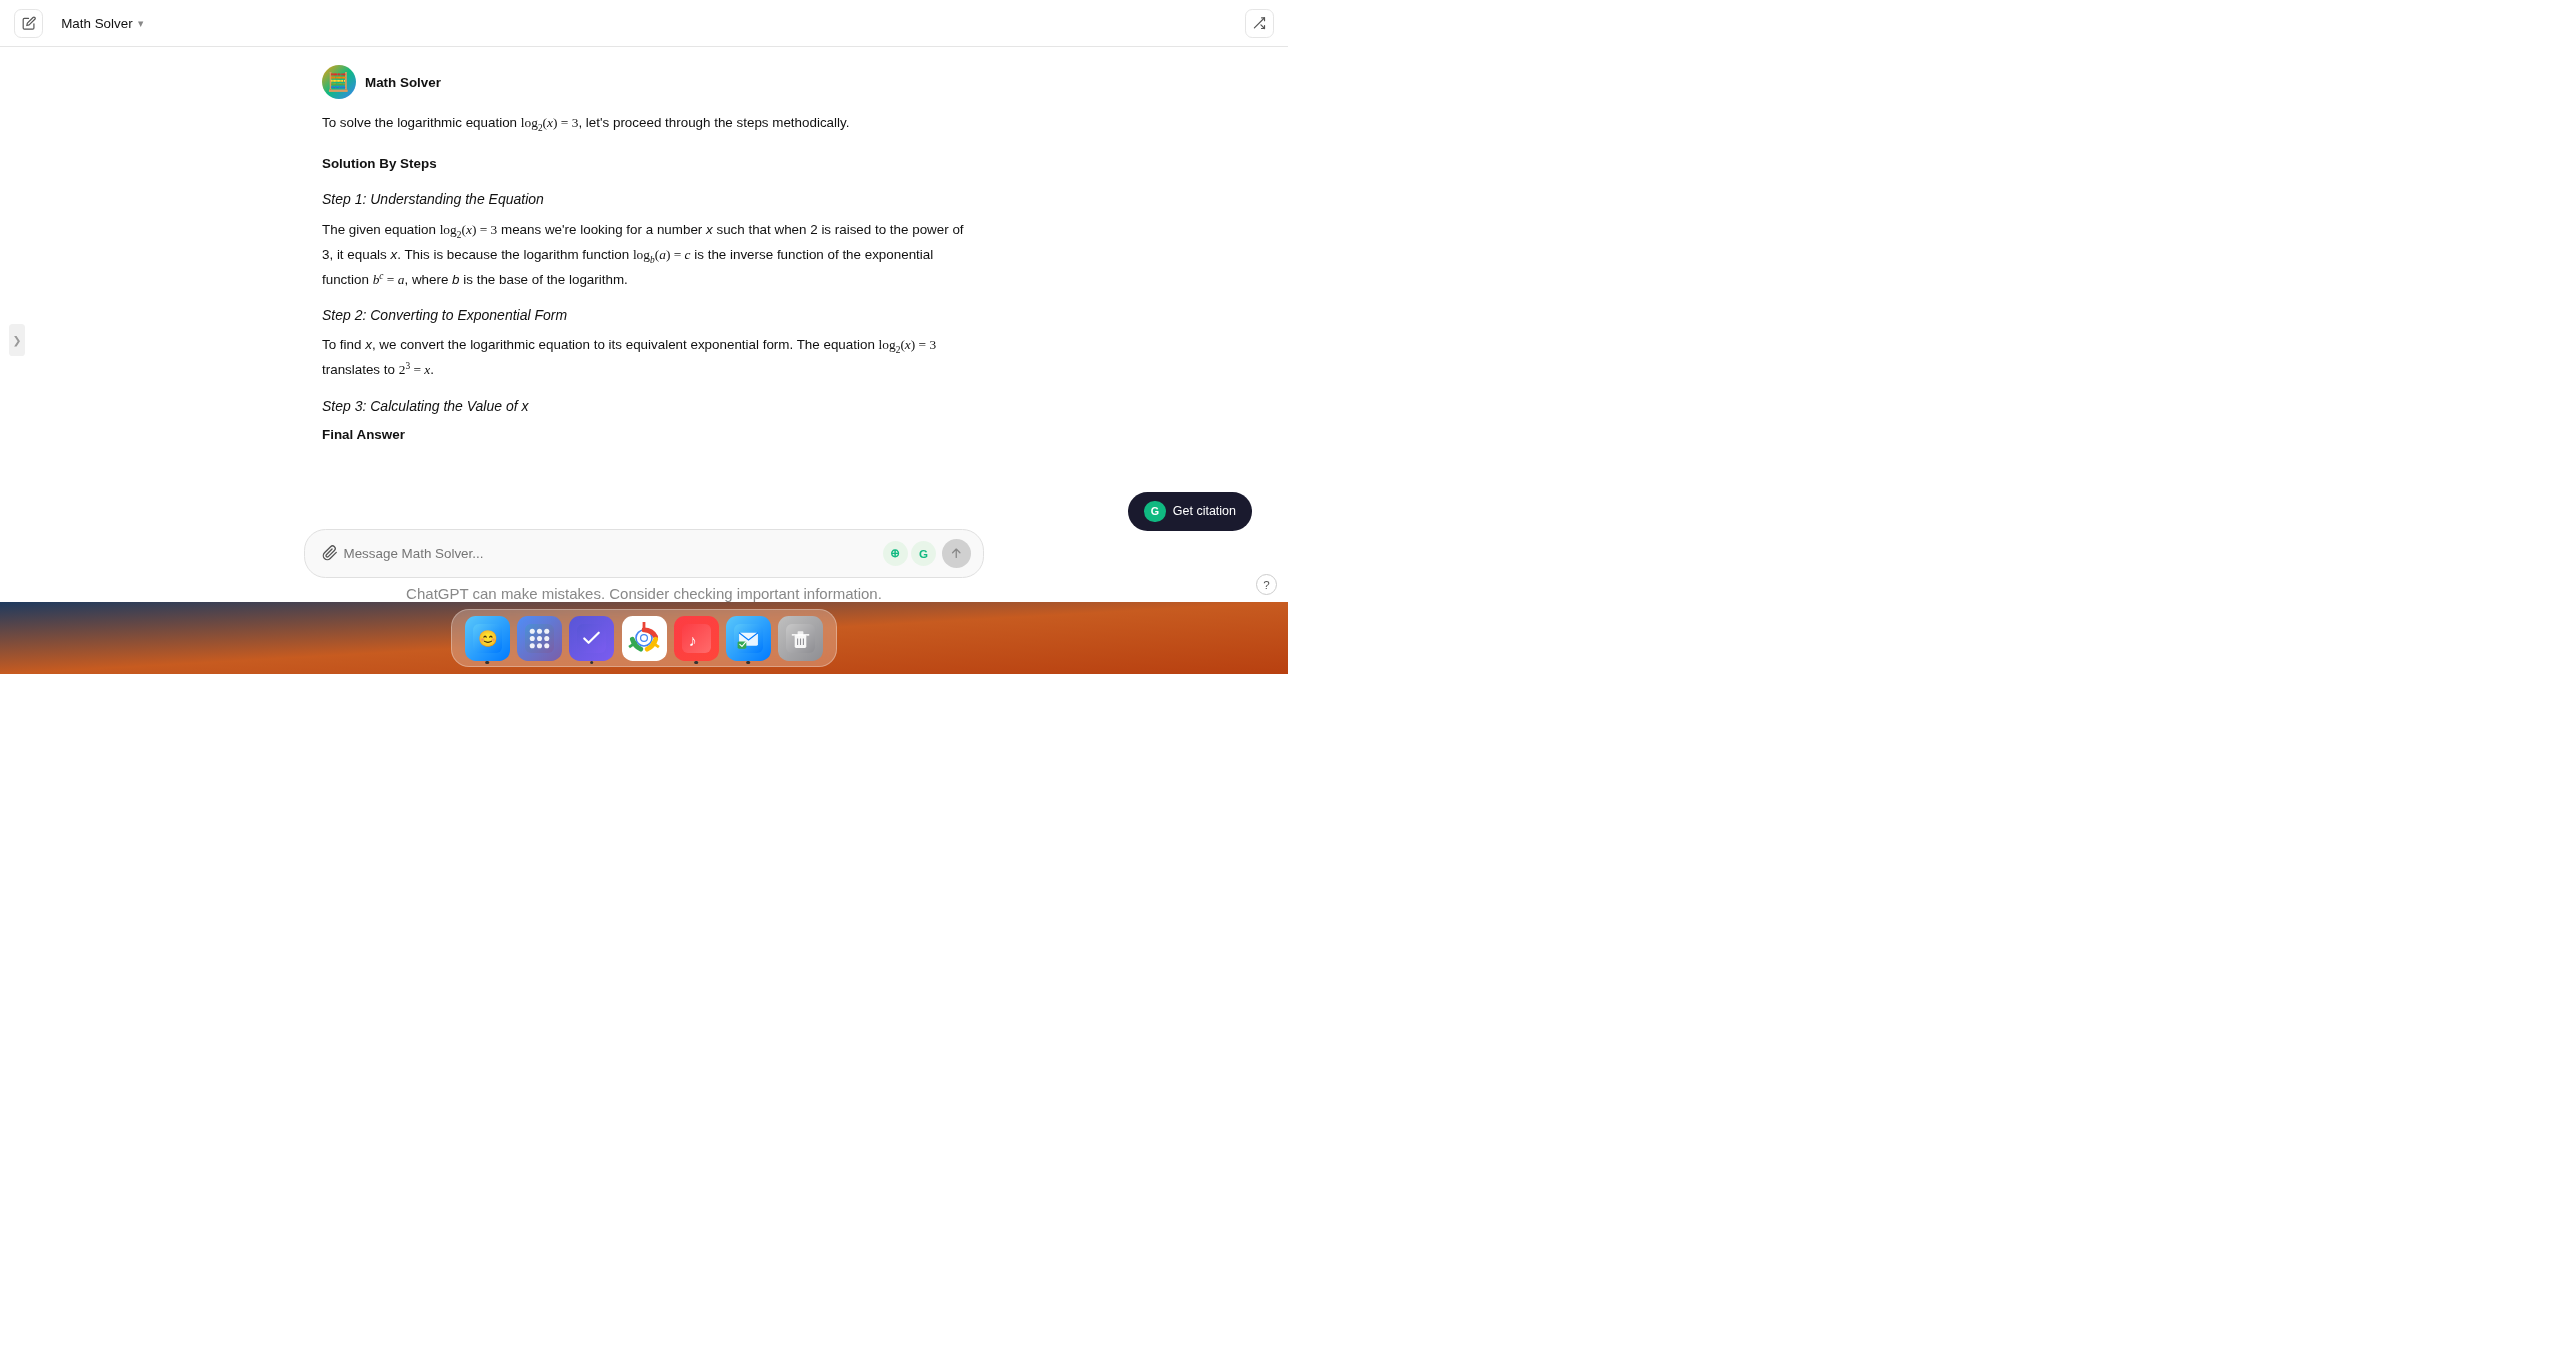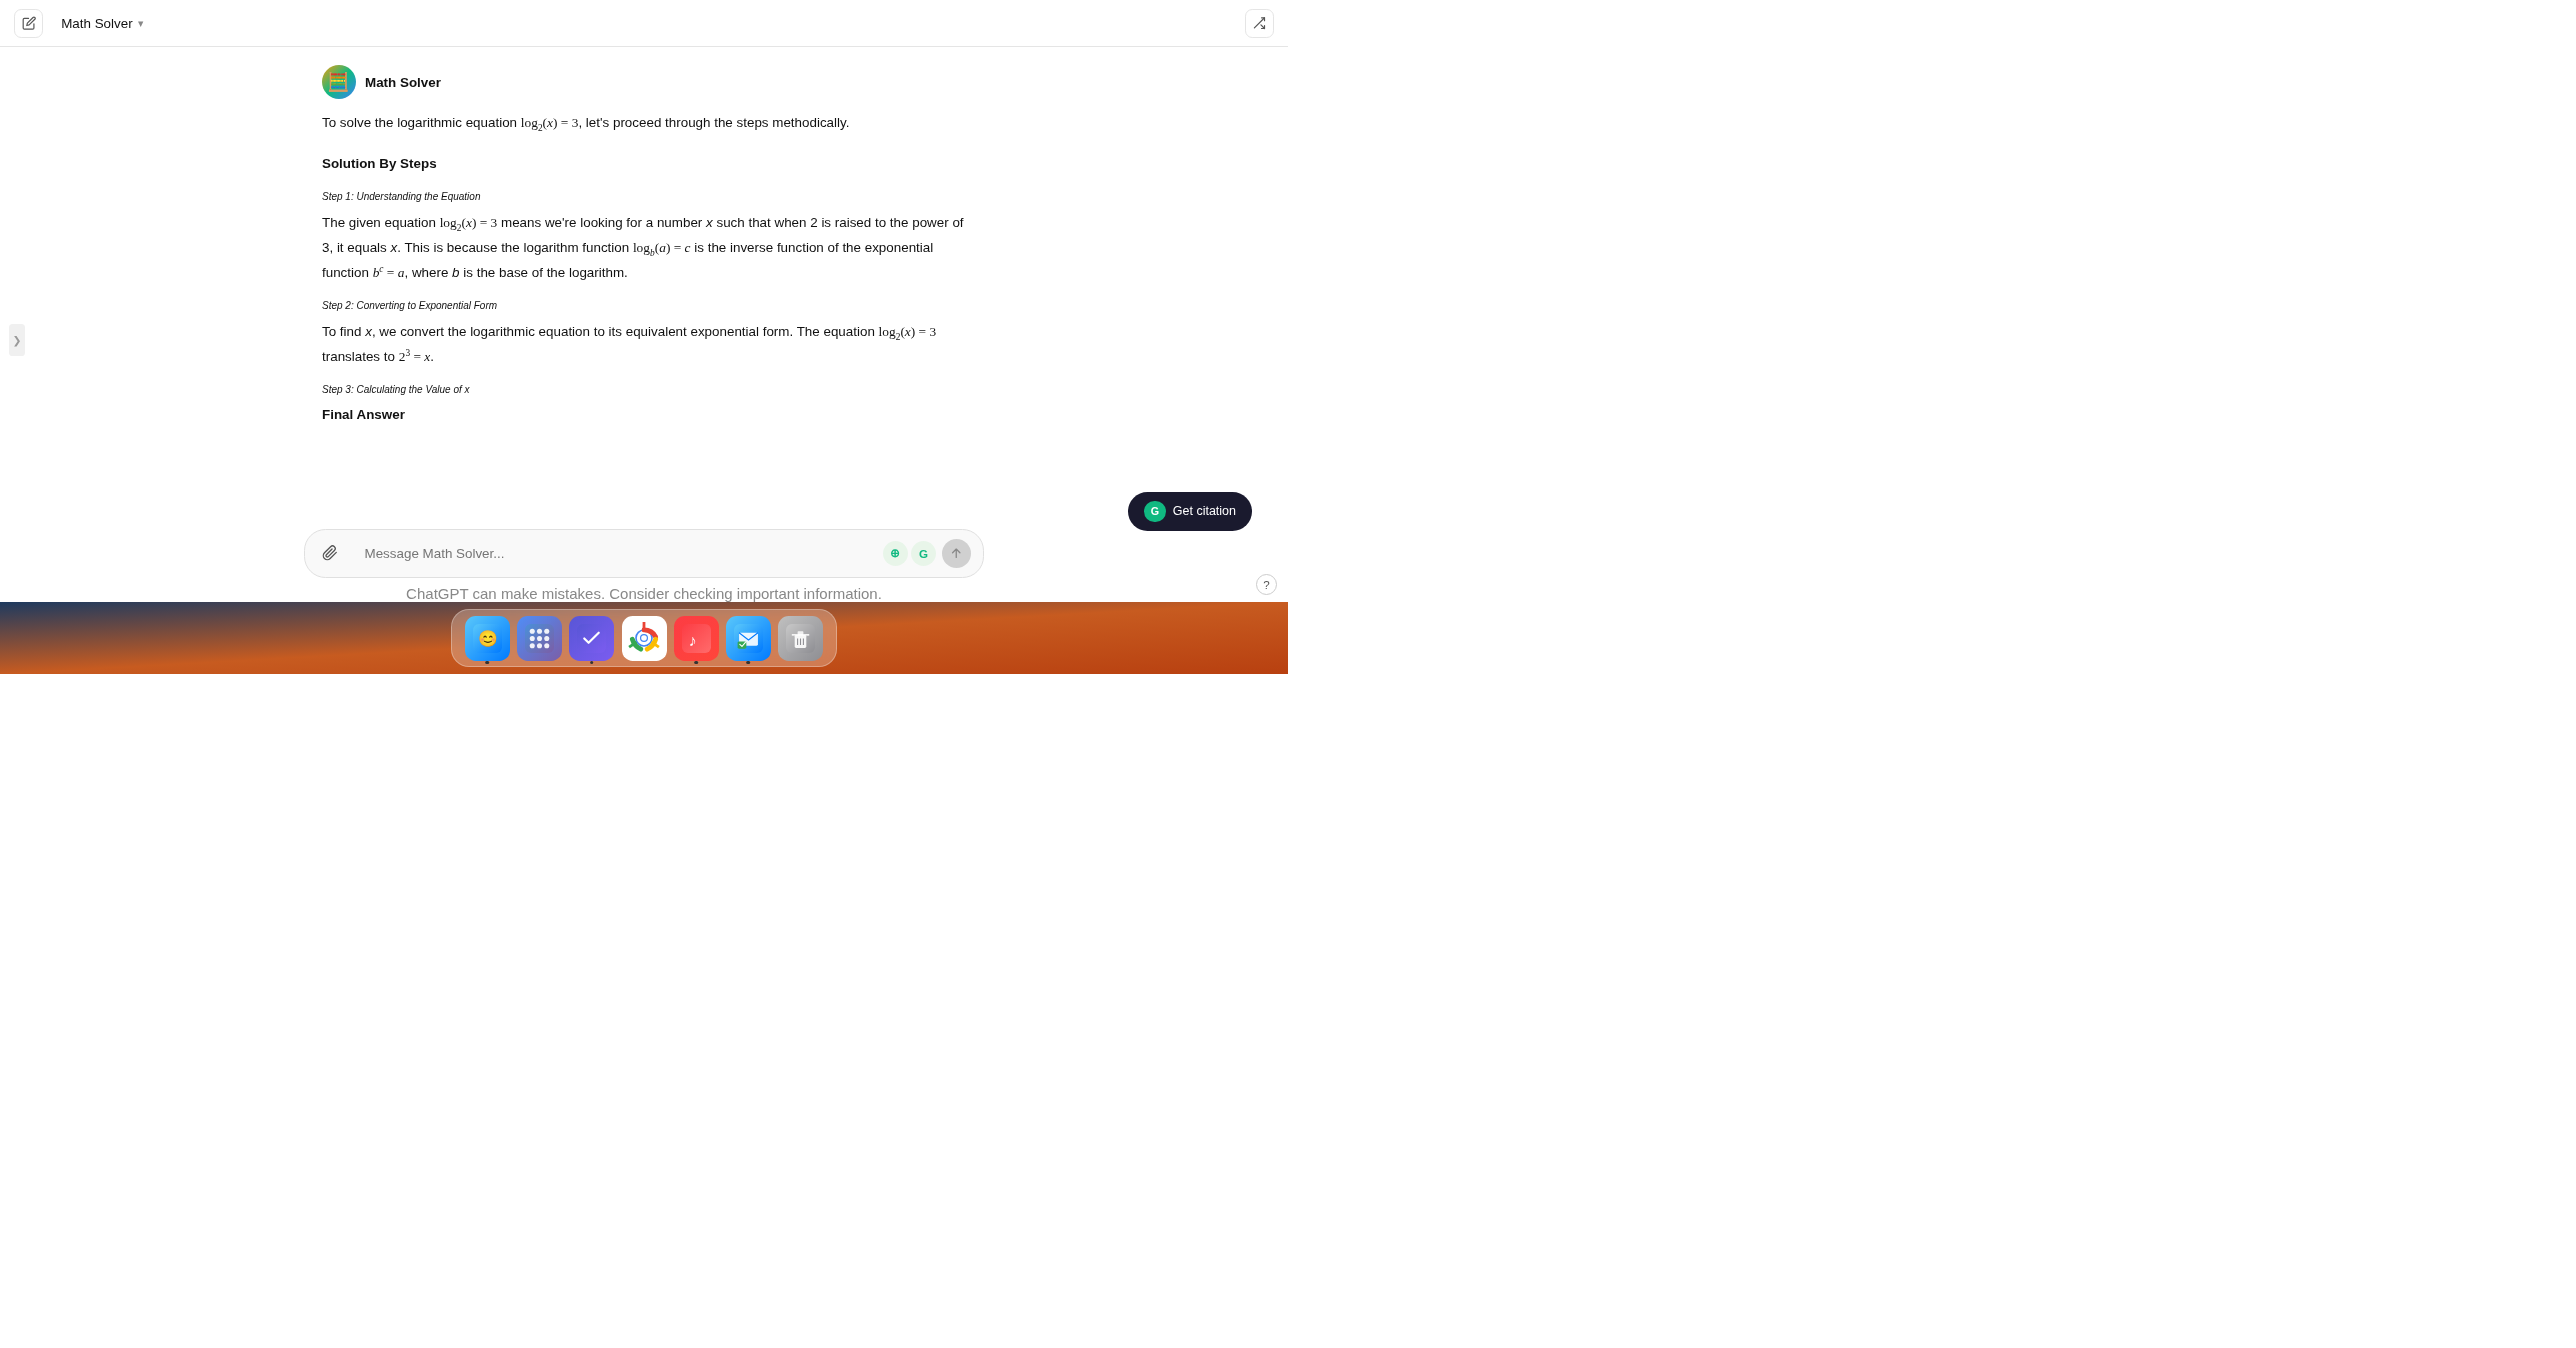--- a/index.html
+++ b/index.html
@@ -140,21 +140,21 @@
     .section-title {
       font-weight: 700;
       font-size: 13.4px;
       margin-bottom: 12.5px;
       margin-top: 17px;
     }
 
     .step-title {
       font-style: italic;
       font-weight: 400;
-      font-size: 10px;
+      font-size: 14px;
       margin-bottom: 5.4px;
       margin-top: 12.5px;
     }
 
     .step-body {
       margin-bottom: 12.5px;
       font-size: 13.4px;
       line-height: 1.75;
     }
 
@@ -185,21 +185,21 @@
 
     .input-box {
       width: 100%;
       max-width: 680px;
       background: #f9f9f9;
       border: 0.9px solid #e0e0e0;
       border-radius: 21.5px;
       display: flex;
       align-items: center;
       padding: 9px 12.5px;
-      gap: 22px;
+      gap: 1px;
     }
 
     .attach-btn {
       width: 25px;
       height: 25px;
       display: flex;
       align-items: center;
       justify-content: center;
       cursor: pointer;
       color: #555;

